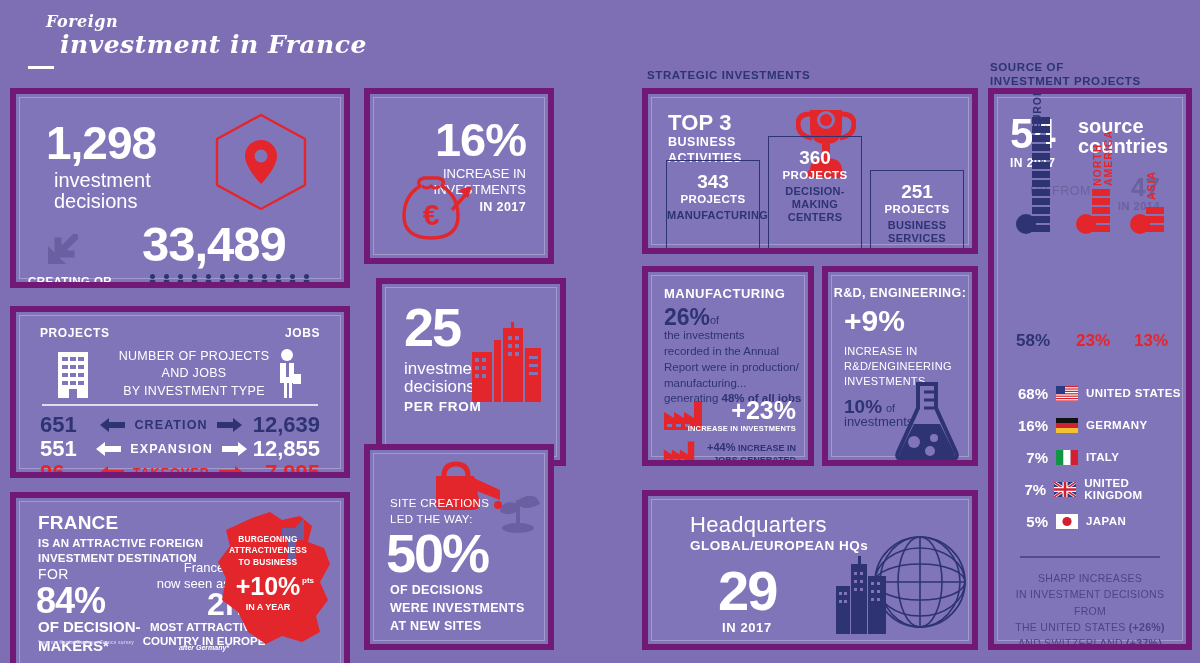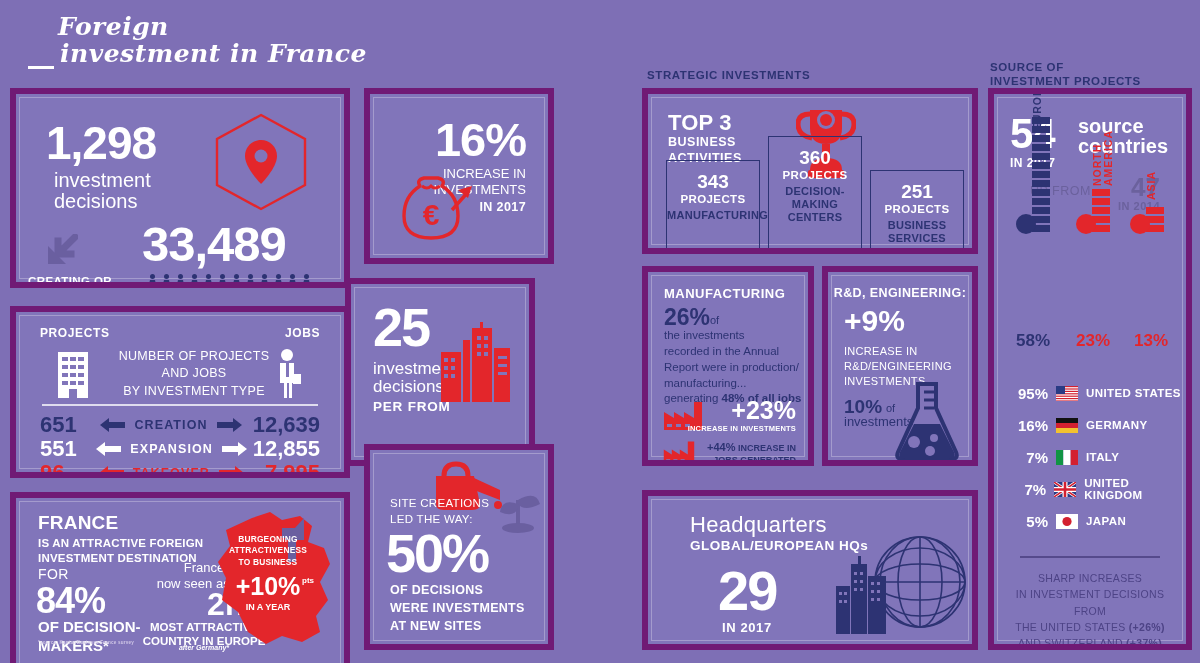--- a/index.html
+++ b/index.html
@@ -25,21 +25,21 @@
   
   #title {
     position: absolute; left: 22px; top: 14px; width: 420px; height: 60px;
   }
   #title .script {
     font-family: "DejaVu Serif", serif;
     font-style: italic; font-weight: 700;
     color: #ffffff; line-height: 1.0;
     letter-spacing: .5px;
   }
-  #title .l1 { font-size: 25px; margin-left: 36px; }
+  #title .l1 { font-size: 16px; margin-left: 24px; }
   #title .l2 { font-size: 25px; margin-left: 38px; margin-top: 2px; }
   #title .underscore {
     position:absolute; left:6px; top:52px; width:26px; height:3px; background:#fff;
   }
 
   .section-label {
     position: absolute;
     font-size: 11.5px; font-weight: 700; letter-spacing: .6px;
     color: #2d3373; line-height: 1.25; text-transform: uppercase;
   }
@@ -111,21 +111,21 @@
   #fr-year { position:absolute; right:30px; top:104px; width:92px; text-align:center; font-size:9px; font-weight:700; }
 
   
   #card-16 { left: 364px; top: 88px; width: 190px; height: 176px; }
   #n16 { position:absolute; right:22px; top:18px; font-size:47px; font-weight:700; letter-spacing:-1px; }
   #n16-sub { position:absolute; right:22px; top:72px; width:140px; text-align:right;
              font-size:13px; font-weight:300; line-height:1.25; }
   #n16-sub b { font-weight:700; font-size:12.5px; letter-spacing:.4px; }
   #moneybag { position:absolute; left:24px; top:76px; width:82px; height:82px; }
 
-  #card-25 { left: 345px; top: 278px; width: 190px; height: 188px; }
+  #card-25 { left: 376px; top: 278px; width: 190px; height: 188px; }
   #n25 { position:absolute; left:22px; top:12px; font-size:54px; font-weight:700; letter-spacing:-2px; }
   #n25-sub { position:absolute; left:22px; top:76px; font-size:17px; font-weight:300; line-height:1.08; }
   #n25-sub b { font-weight:700; font-size:13.5px; letter-spacing:.8px; display:block; margin-top:3px; }
   #city-icon { position:absolute; right:12px; top:38px; width:78px; height:80px; }
 
   #card-50 { left: 364px; top: 444px; width: 190px; height: 206px; }
   #site-lbl { position:absolute; left:20px; top:46px; width:120px; font-size:11.5px; font-weight:300; line-height:1.35; letter-spacing:.3px;}
   #n50 { position:absolute; left:16px; top:72px; font-size:54px; font-weight:700; letter-spacing:-2px; }
   #n50-sub { position:absolute; left:20px; top:132px; width:160px; font-size:12.5px; font-weight:700; line-height:1.42; letter-spacing:.3px; }
   #can-icon { position:absolute; left:60px; top:6px; width:72px; height:56px; }
@@ -700,21 +700,21 @@
         <span class="seg" style="background:#e3262b"></span>
       </div>
       <div class="dot" style="left:0; background:#e3262b"></div>
     </div>
 
     <div class="pctlbl navy" style="left:22px; top:237px">58%</div>
     <div class="pctlbl red" style="left:82px; top:237px">23%</div>
     <div class="pctlbl red" style="left:140px; top:237px">13%</div>
 
     <div class="country-row" style="top:288px">
-      <span class="pct white">95%</span>
+      <span class="pct white">68%</span>
       <span class="flag">
         <svg width="22" height="15" viewBox="0 0 22 15">
           <rect width="22" height="15" fill="#ffffff"></rect>
           <g fill="#d32030">
             <rect y="0" width="22" height="1.2"></rect>
               <rect y="2.4" width="22" height="1.2"></rect>
             <rect y="4.8" width="22" height="1.2"></rect>
               <rect y="7.2" width="22" height="1.2"></rect>
             <rect y="9.6" width="22" height="1.2"></rect>
               <rect y="12" width="22" height="1.2"></rect>

